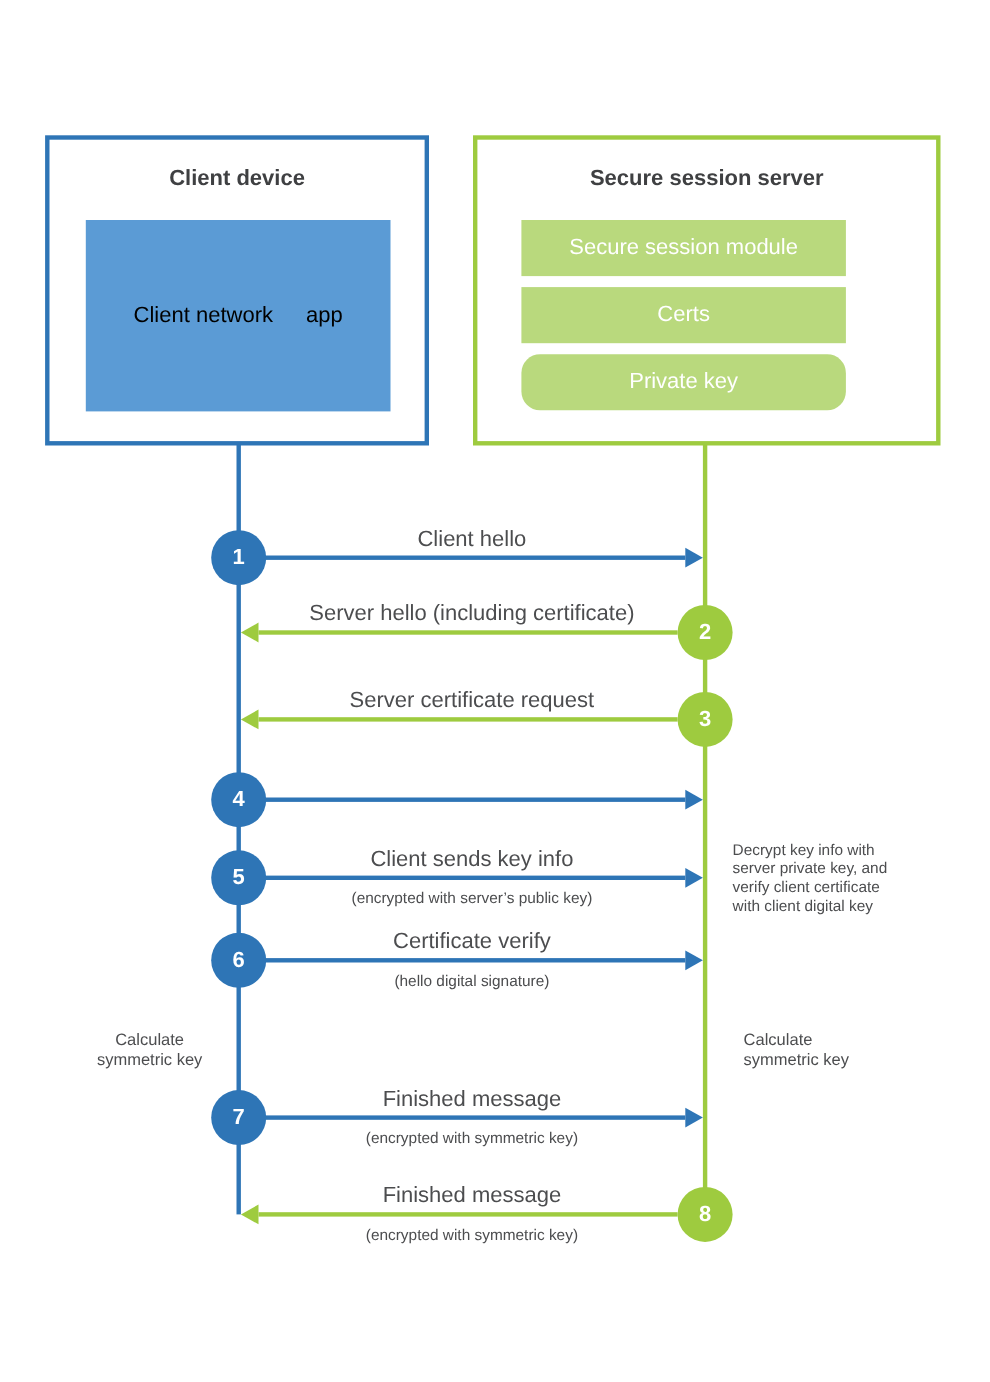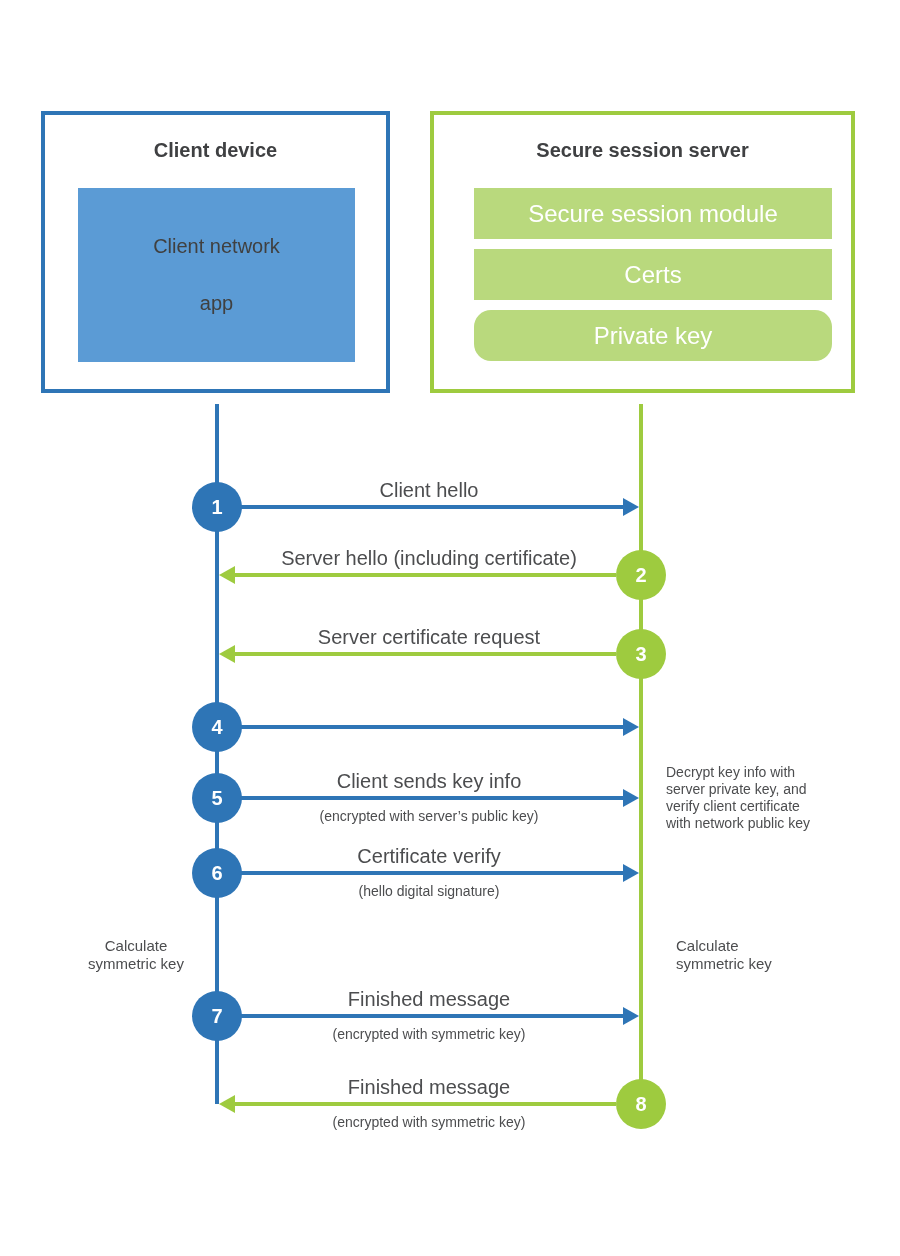--- a/index.html
+++ b/index.html
@@ -5,35 +5,35 @@
   html,body{margin:0;padding:0;background:#fff;}
   .canvas{
     position:relative;width:900px;height:1256px;background:#ffffff;overflow:hidden;
     font-family:"Liberation Sans", sans-serif;
   }
   .title{
     position:absolute;left:36px;top:28px;font-size:29px;font-weight:300;
     color:#58595b;letter-spacing:.2px;
   }
   
-  .actor{position:absolute;top:111px;height:282px;border:4px solid;box-sizing:border-box;background:#fff;}
+  .actor{position:absolute;top:123px;height:282px;border:4px solid;box-sizing:border-box;background:#fff;}
   .actor.client{left:41px;width:349px;border-color:#2e75b6;}
   .actor.server{left:430px;width:425px;border-color:#9ecb3f;}
   .actor-title{
     position:absolute;left:0;right:0;top:24px;text-align:center;
     font-size:20px;font-weight:bold;color:#3f4042;
   }
   .app-box{
     position:absolute;left:33px;top:73px;width:277px;height:174px;background:#5b9bd5;
-    display:flex;flex-direction:column;align-items:center;justify-content:center;
-    color:#404040;font-size:20px;line-height:27px;text-align:center;gap:30px;
+    display:flex;flex-direction:row;align-items:center;justify-content:center;
+    color:#000000;font-size:20px;line-height:27px;text-align:center;gap:30px;
   }
   .bar{
-    position:absolute;left:40px;width:358px;height:51px;background:#b9d97d;
-    display:flex;align-items:center;justify-content:center;color:#fff;font-size:24px;
+    position:absolute;left:40px;width:295px;height:51px;background:#b9d97d;
+    display:flex;align-items:center;justify-content:center;color:#fff;font-size:20px;
   }
   .bar.b0{top:73px;} .bar.b1{top:134px;} .bar.b2{top:195px;border-radius:17px;}
   
   .lifeline{position:absolute;top:404px;width:4px;}
   .lifeline.blue{left:215px;height:700px;background:#2e75b6;}
   .lifeline.green{left:639px;height:702px;background:#9ecb3f;}
   
   .shaft{position:absolute;height:4px;}
   .shaft.blue{background:#2e75b6;left:219px;width:404px;}
   .shaft.green{background:#9ecb3f;left:235px;width:381px;}
@@ -111,21 +111,21 @@
   <div class="head right" style="top:789px"></div>
   <div class="submsg" style="top:808px">(encrypted with server’s public key)</div>
   <div class="badge blue" style="top:773px">5</div>
 
   <div class="msg" style="top:845px">Certificate verify</div>
   <div class="shaft blue" style="top:871px"></div>
   <div class="head right" style="top:864px"></div>
   <div class="submsg" style="top:883px">(hello digital signature)</div>
   <div class="badge blue" style="top:848px">6</div>
 
-  <div class="note decrypt">Decrypt key info with server private key, and verify client certificate with network public key</div>
+  <div class="note decrypt">Decrypt key info with server private key, and verify client certificate with client digital key</div>
   <div class="note calc-left">Calculate symmetric key</div>
   <div class="note calc-right">Calculate symmetric key</div>
 
   <div class="msg" style="top:988px">Finished message</div>
   <div class="shaft blue" style="top:1014px"></div>
   <div class="head right" style="top:1007px"></div>
   <div class="submsg" style="top:1026px">(encrypted with symmetric key)</div>
   <div class="badge blue" style="top:991px">7</div>
 
   <div class="msg" style="top:1076px">Finished message</div>

